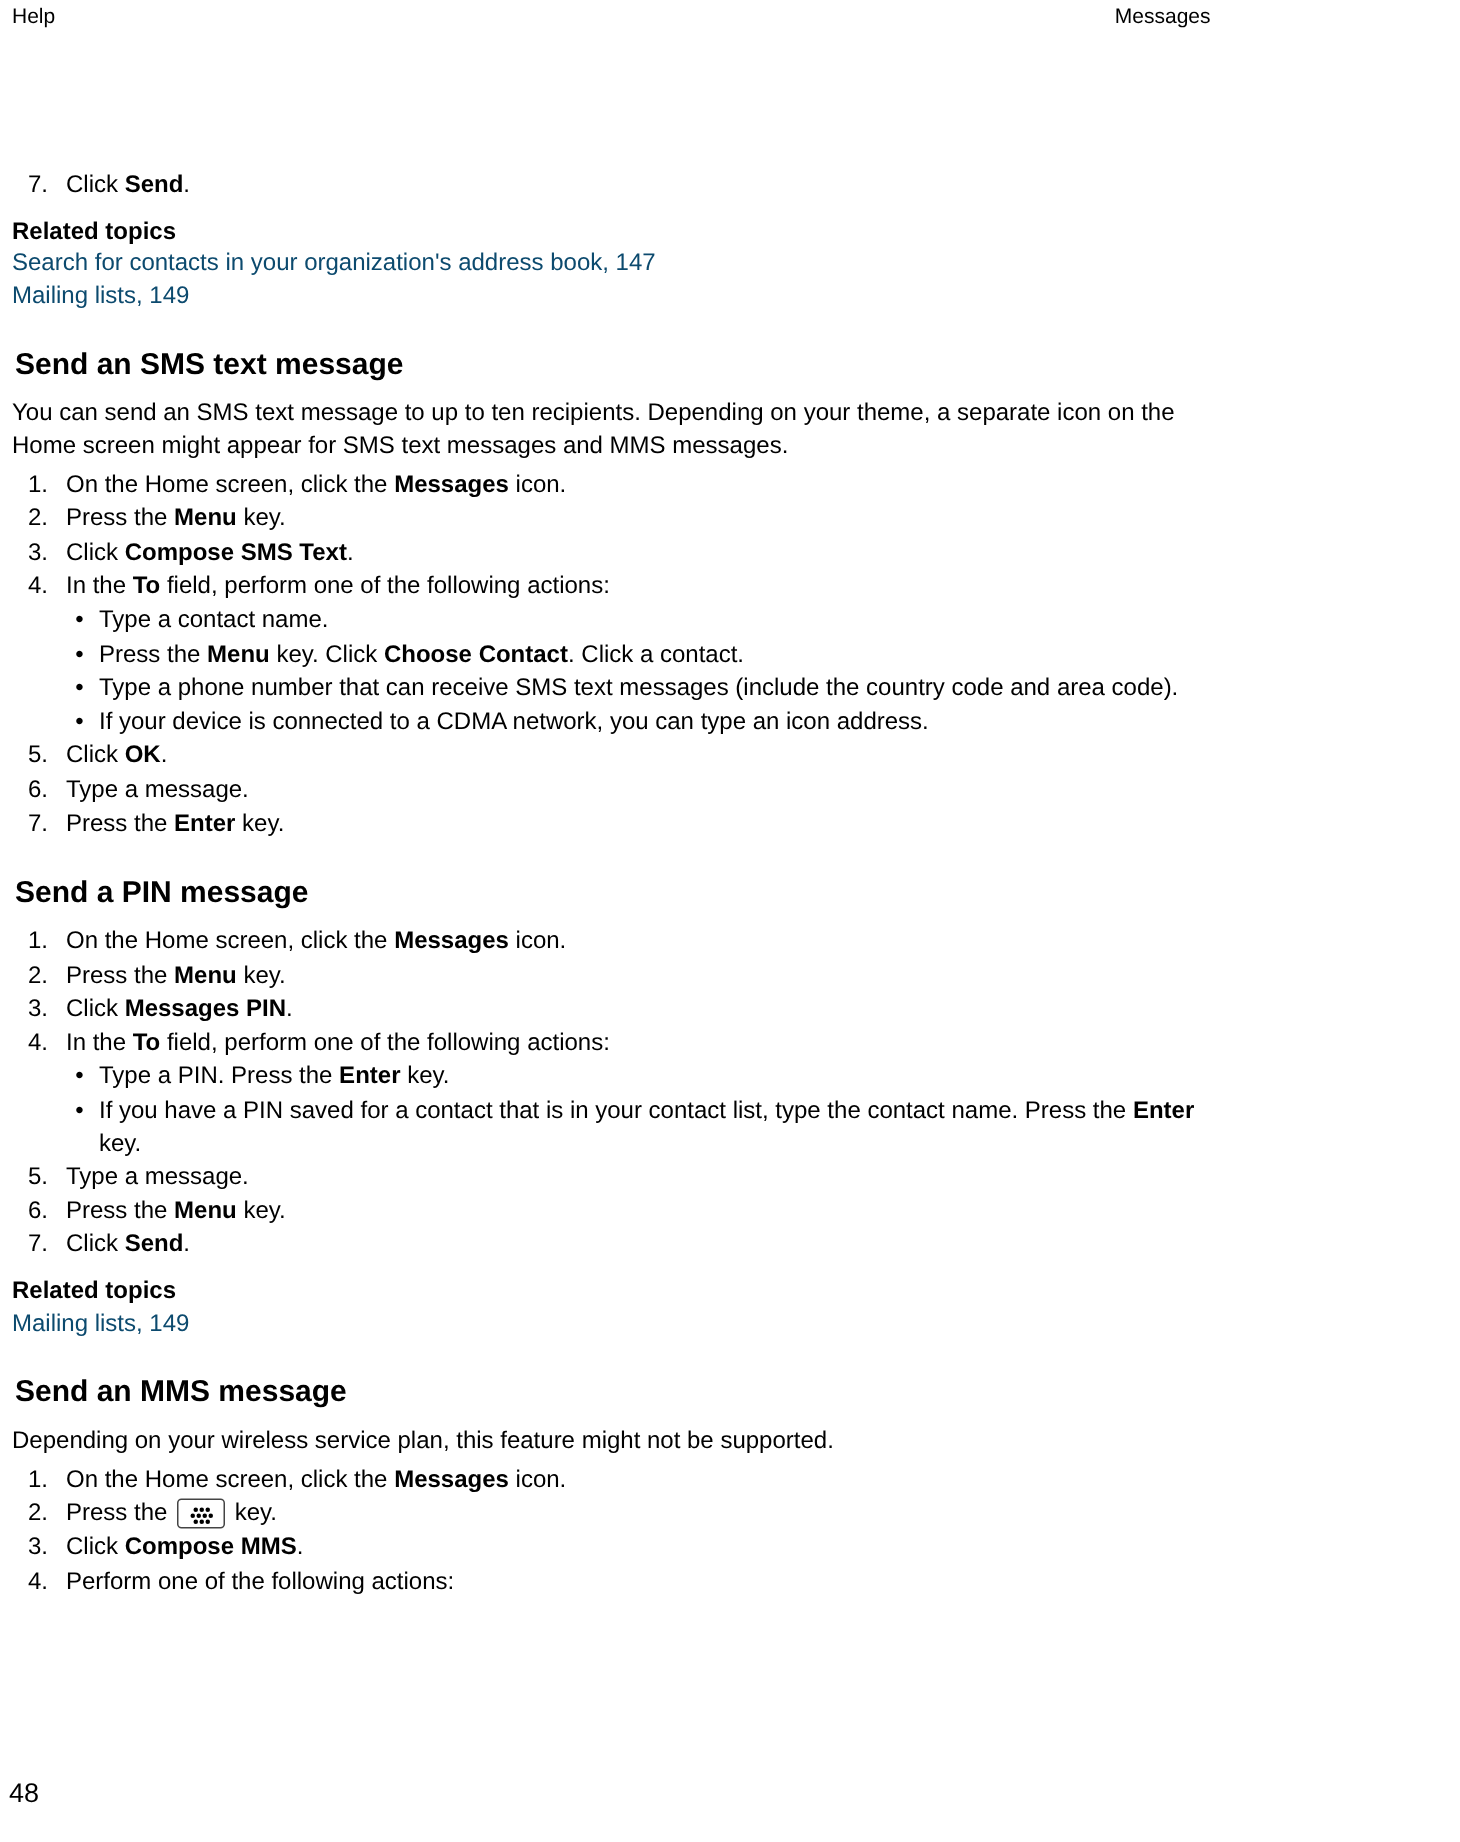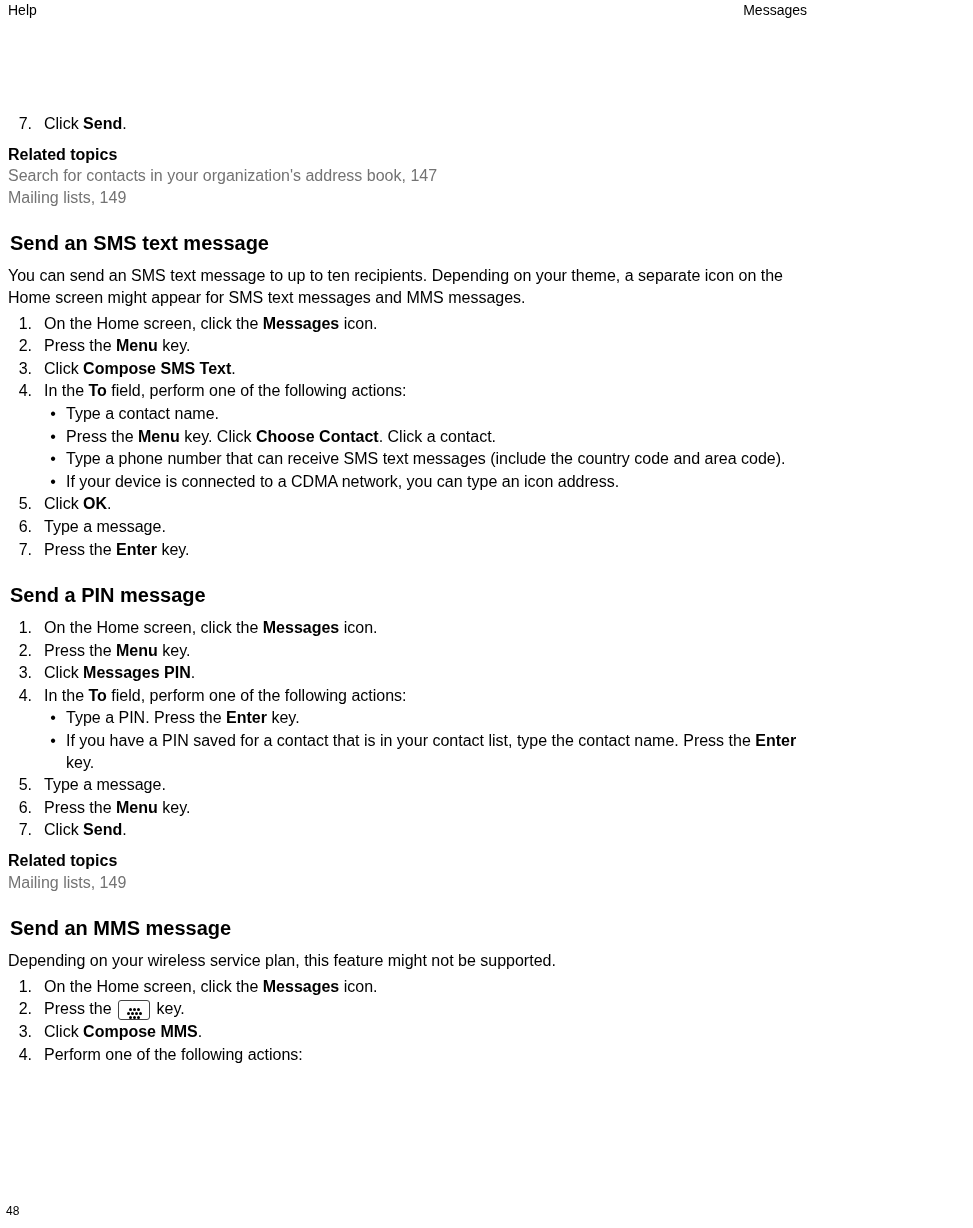--- a/index.html
+++ b/index.html
@@ -56,38 +56,38 @@
   .ul-text {
     flex: 1 1 auto;
     padding-left: 6px;
   }
   .bold { font-weight: 700; }
   .related-heading {
     font-weight: 700;
     margin-top: 9px;
   }
   .link {
-    color: #737373;
+    color: #0c4a6e;
     cursor: pointer;
   }
   .section-heading {
     font-size: 20px;
     font-weight: 700;
     margin-top: 22px;
     margin-bottom: 8px;
     padding-left: 2px;
   }
   .para {
     margin: 2px 0 4px 0;
   }
   .pagenum {
     position: absolute;
     left: 6px;
-    bottom: 10px;
-    font-size: 12px;
+    bottom: 22px;
+    font-size: 18px;
   }
   .key-btn {
     display: inline-block;
     vertical-align: middle;
     border: 1px solid #444;
     border-radius: 3px;
     padding: 0 7px;
     height: 18px;
     line-height: 16px;
     margin: 0 2px;

